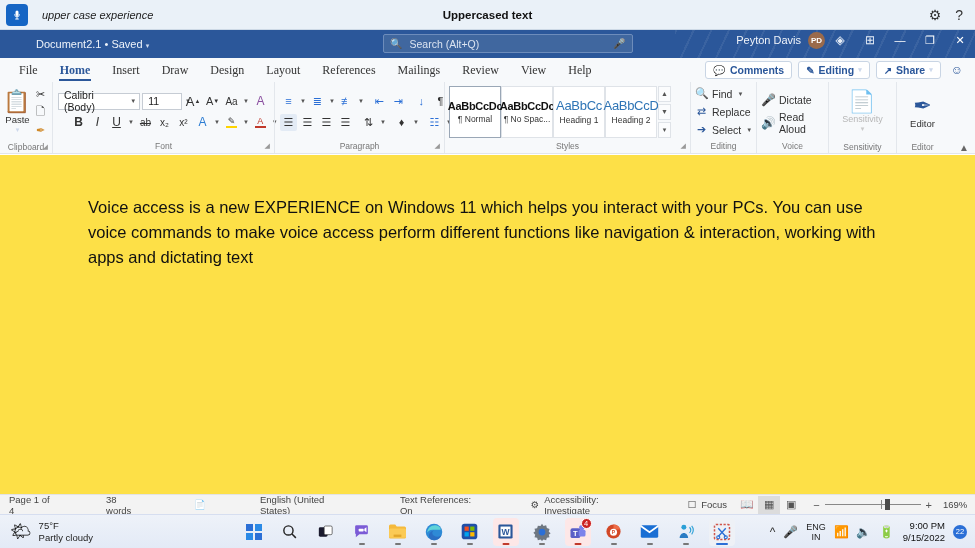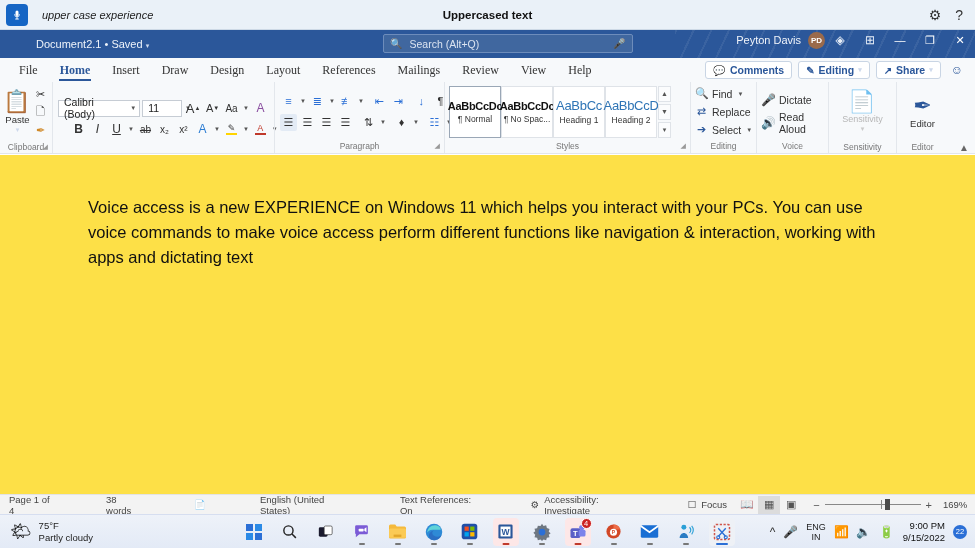--- a/index.html
+++ b/index.html
@@ -361,20 +361,24 @@
           </span>
           <span class="cb">▼</span>
           <span class="btn" style="flex-direction:column;gap:0">
             <span style="font-size:9px;color:#c0392b"><span>A</span></span>
               <span style="display:block;width:11px;height:2px;background:#c0392b"></span>
           </span>
           <span class="cb">▼</span>
         </div>
       </div>
     </div>
+    <div class="grp-label">
+      <span>Font</span>
+      <span class="dlg">◢</span>
+    </div>
   </div>
 
   <div class="grp" style="width:170px">
     <div class="grp-body">
       <div class="rows" style="gap:4px;width:100%">
         <div class="row">
           <span class="btn" style="color:#2b6fd6">≡</span>
           <span class="cb">▼</span>
           <span class="btn" style="color:#2b6fd6">≣</span>
           <span class="cb">▼</span>

